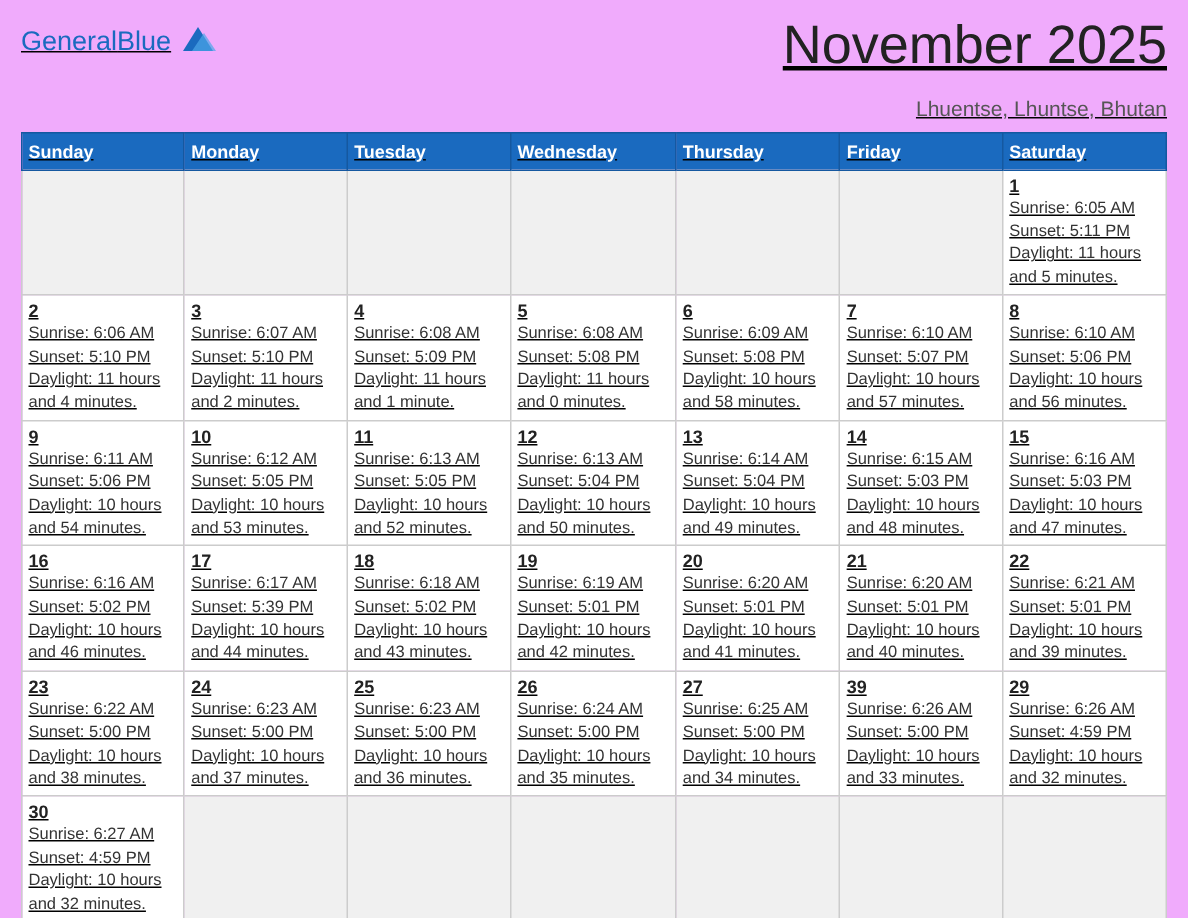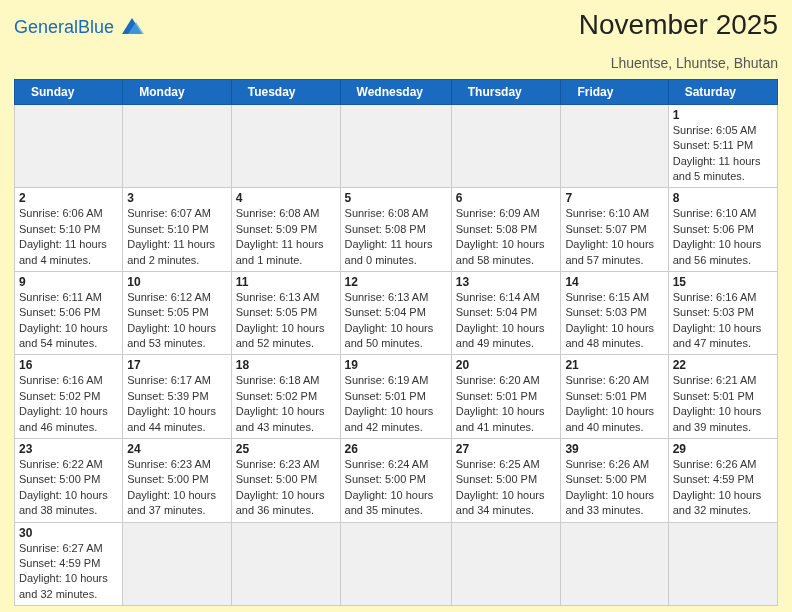--- a/index.html
+++ b/index.html
@@ -6,22 +6,23 @@
     body {
       font-family: Arial, sans-serif;
       background: #fff;
       width: 792px;
       height: 612px;
       overflow: hidden;
     }
     .page {
       width: 792px;
       height: 612px;
-      background: #fef9c3;
+      background: #f0abfc;
       padding: 10px 14px 10px 14px;
+      text-decoration: underline;
     }
     .header {
       display: flex;
       justify-content: space-between;
       align-items: flex-start;
       margin-bottom: 8px;
     }
     .logo {
       display: flex;
       align-items: center;
@@ -37,41 +38,41 @@
     }
     .logo-icon {
       width: 28px;
       height: 28px;
       margin-left: 4px;
     }
     .title-block {
       text-align: right;
     }
     .month-title {
-      font-size: 28px;
+      font-size: 36px;
       font-weight: 300;
       color: #222;
       line-height: 1.1;
     }
     .subtitle {
       font-size: 14px;
       color: #555;
       margin-top: 14px;
     }
     .calendar {
       width: 100%;
       border-collapse: collapse;
       border: 1px solid #ccc;
     }
     .calendar th {
       background: #1a6abf;
       color: #fff;
       font-size: 12px;
       font-weight: bold;
-      padding: 5px 16px;
+      padding: 5px 4px;
       text-align: left;
       border: 1px solid #1558a0;
     }
     .calendar td {
       border: 1px solid #ccc;
       vertical-align: top;
       padding: 3px 4px;
       width: 113px;
       height: 78px;
       background: #fff;

